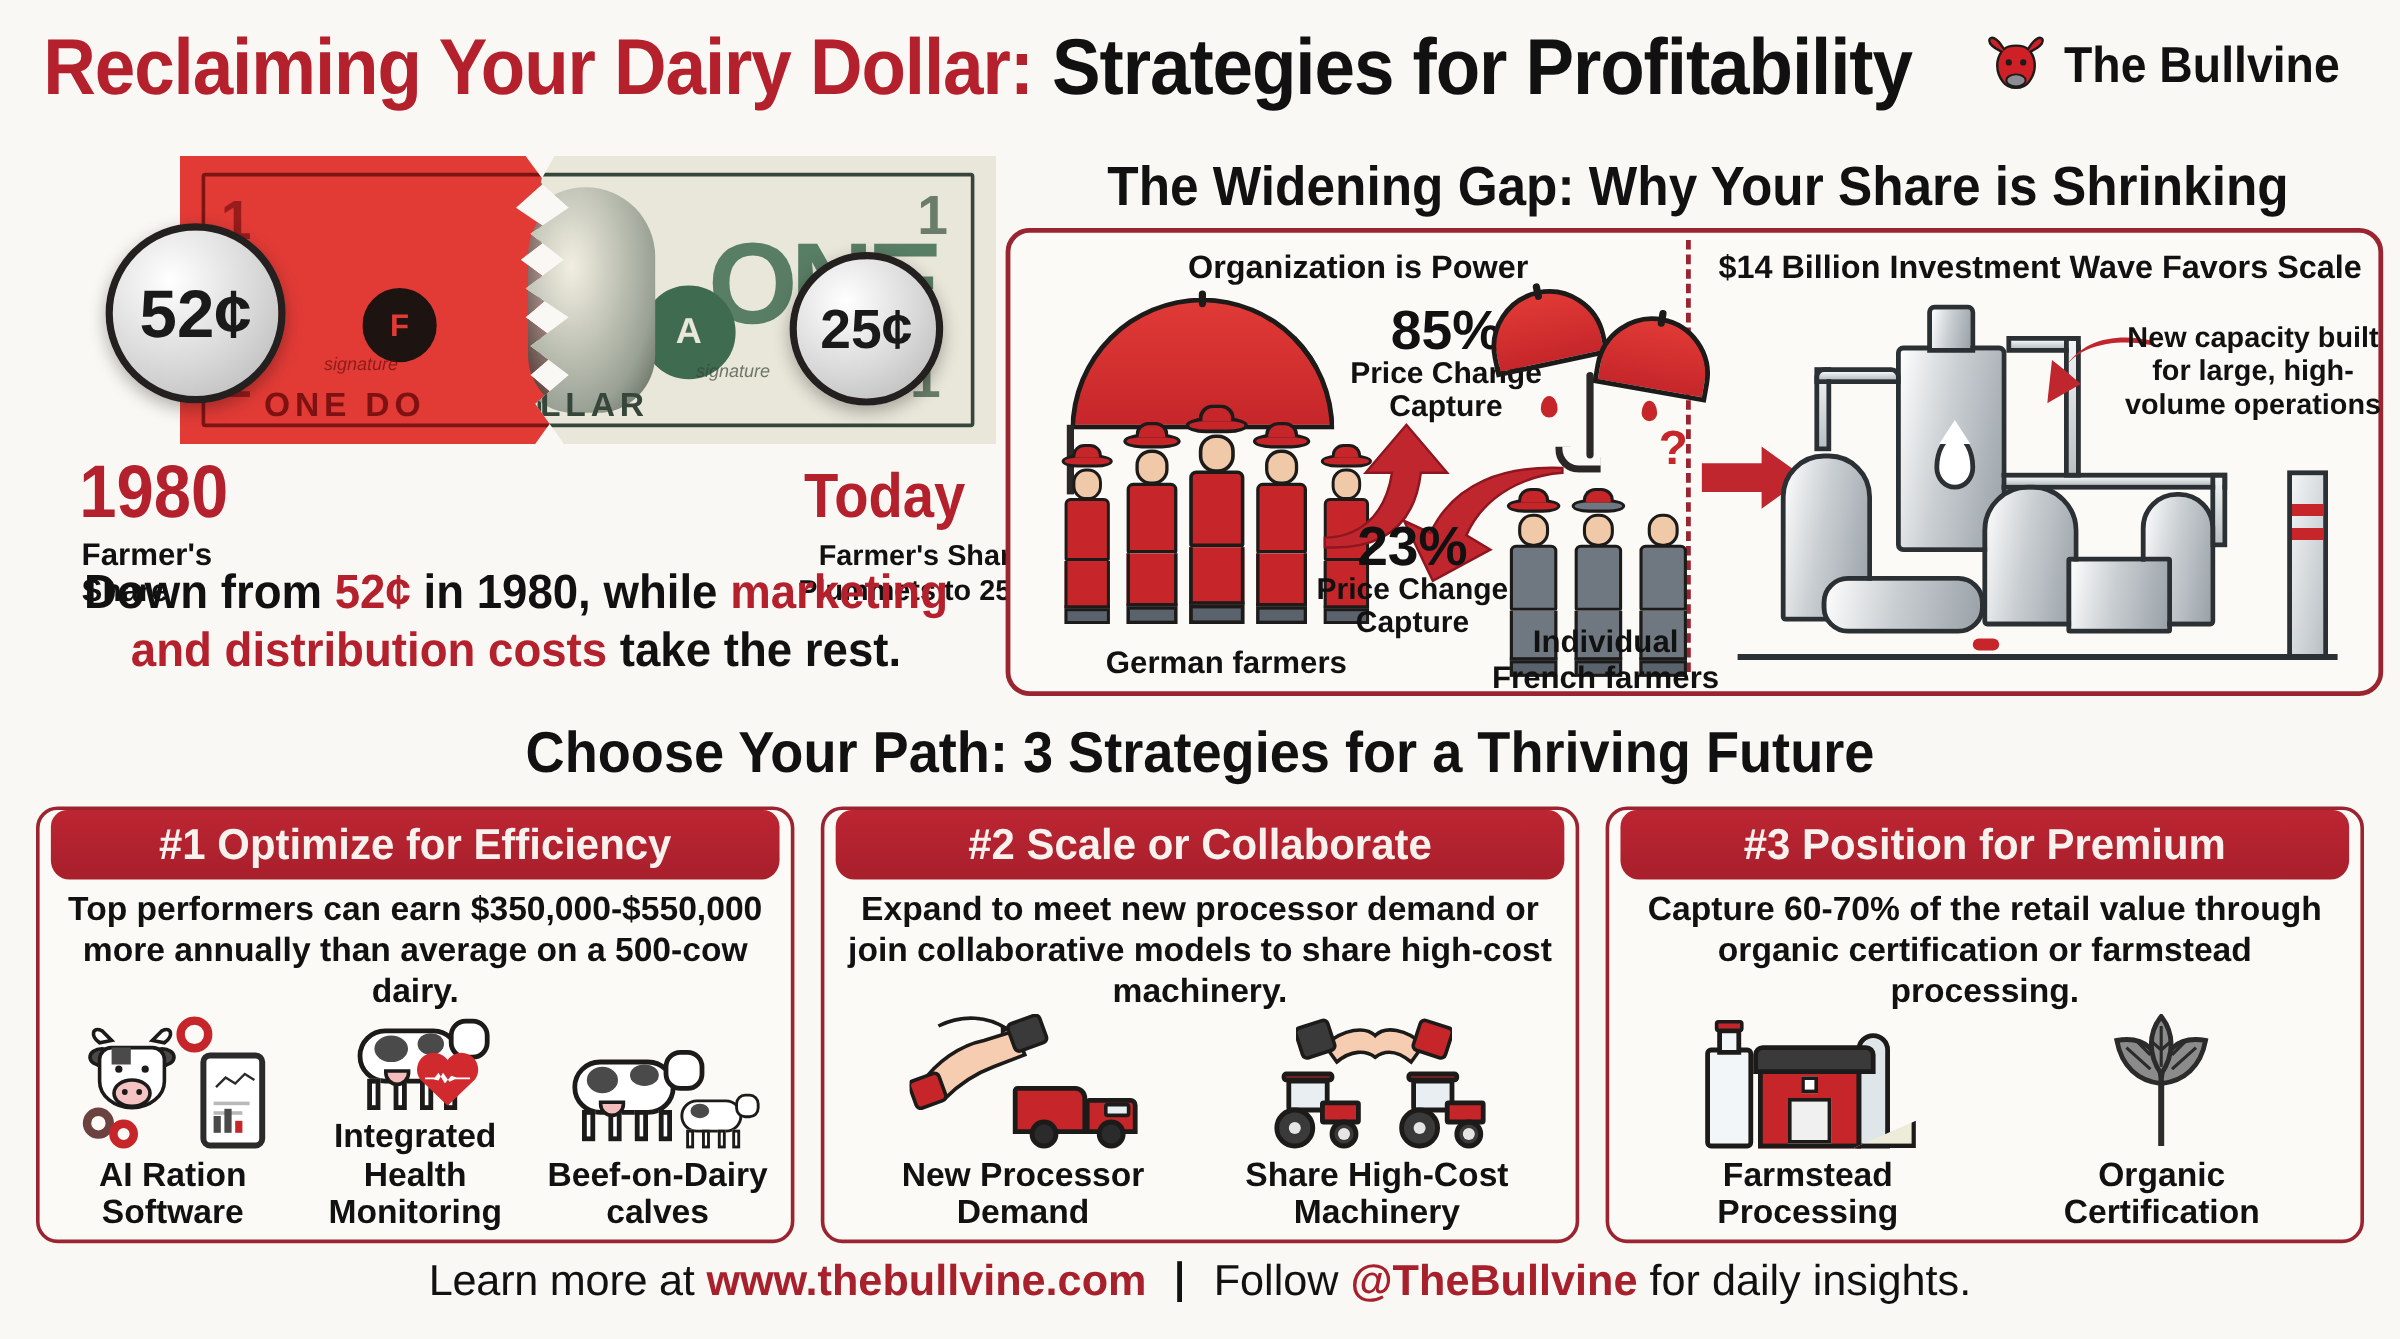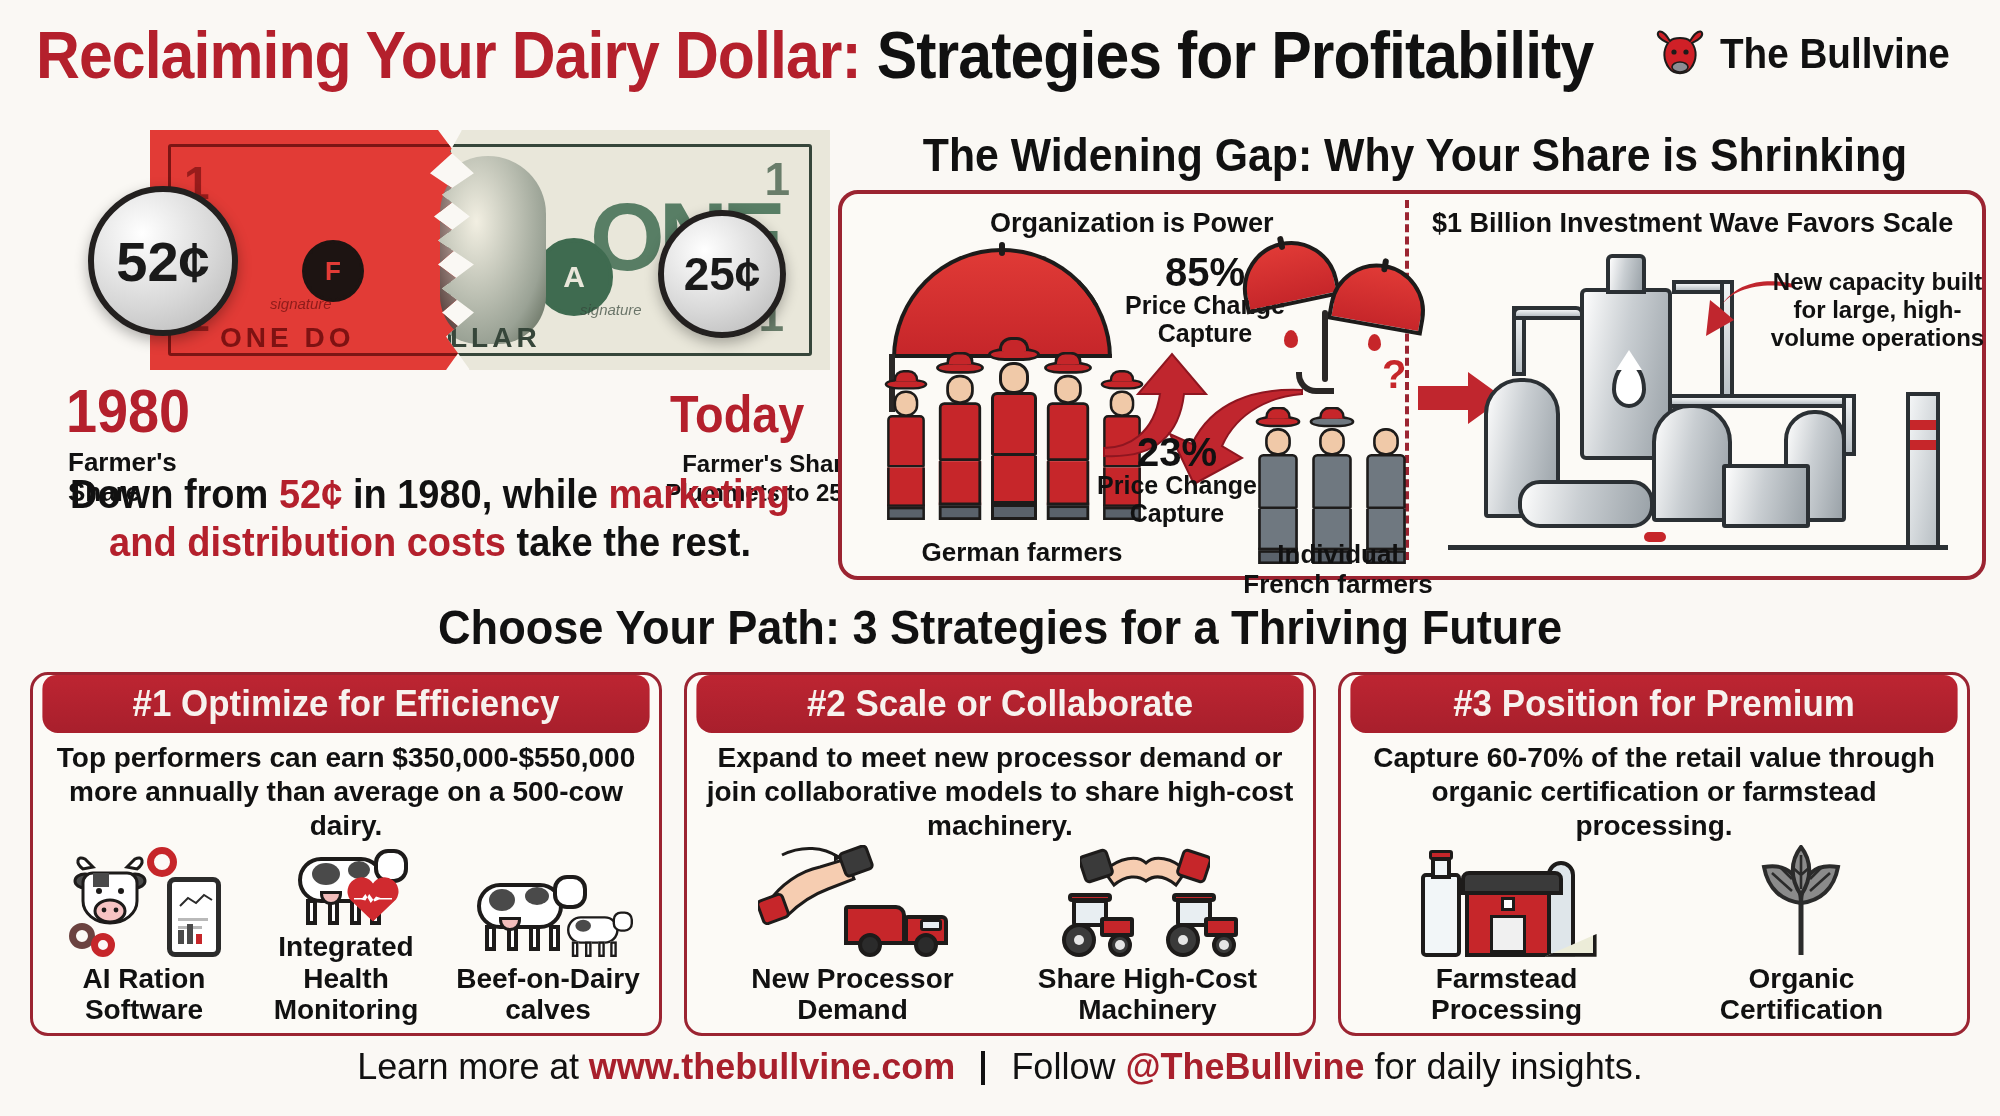--- a/index.html
+++ b/index.html
@@ -95,21 +95,21 @@
   .f .hat{width:52px;height:13px;background:#c6262a;border:3px solid #1d1b1a;border-radius:26px/10px;box-sizing:border-box;}
   .f .hat::before{content:"";position:absolute;left:11px;top:-11px;width:30px;height:14px;background:#c6262a;border:3px solid #1d1b1a;border-bottom:none;border-radius:12px 12px 0 0;box-sizing:border-box;}
   .f .head{width:30px;height:32px;margin:1px auto 0;background:#f0c9a8;border:3px solid #1d1b1a;border-radius:14px;box-sizing:border-box;}
   .f .body{width:46px;height:64px;margin:-2px auto 0;background:#c6262a;border:3px solid #1d1b1a;border-radius:6px 6px 2px 2px;box-sizing:border-box;}
   .f .legs{width:46px;height:48px;margin:0 auto;background:#c6262a;border:3px solid #1d1b1a;border-top:none;box-sizing:border-box;}
   .f .boots{width:46px;height:16px;margin:0 auto;background:#5a626b;border:3px solid #1d1b1a;box-sizing:border-box;}
   .f.grey .body,.f.grey .legs{background:#6f7880;}
   .f.grey .hat,.f.grey .hat::before{background:#c6262a;}
 
   .pct{position:absolute;font-weight:bold;color:#111;text-align:center;}
-  .pct .big{font-size:40px;display:block;line-height:1;}
+  .pct .big{font-size:46px;display:block;line-height:1;}
   .pct .small{font-size:25px;display:block;line-height:1.1;}
 
   .lbl{position:absolute;font-size:26px;font-weight:bold;color:#111;text-align:center;line-height:1.15;}
 
   .redarrow{position:absolute;}
 
   
   .factory{position:absolute;left:1448px;top:268px;width:500px;height:282px;}
   .tank{position:absolute;background:linear-gradient(100deg,#fdfdfd,#c9ced2 45%,#9aa2a8);
         border:4px solid #2b3034;box-sizing:border-box;}
@@ -236,21 +236,21 @@
 
   <div class="caption">
     Down from <span class="red">52¢</span> in 1980, while <span class="red">marketing<br>and distribution costs</span> take the rest.
   </div>
 
   <div class="gap-title">The Widening Gap: Why Your Share is Shrinking</div>
   <div class="gap-box"></div>
   <div class="divider"></div>
 
   <div class="sec-h sec-h1">Organization is Power</div>
-  <div class="sec-h sec-h2">$1 Billion Investment Wave Favors Scale</div>
+  <div class="sec-h sec-h2">$14 Billion Investment Wave Favors Scale</div>
 
   <div class="umb" style="left:892px;top:248px;">
     <div class="umb-canopy"></div>
     <div class="umb-stick"></div>
   </div>
   <div class="farmers" style="left:880px;top:348px;">
     <div class="f" style="transform:scale(.82);transform-origin:bottom center">
         <div class="hat"></div>
         <div class="head"></div>
         <div class="body"></div>
@@ -324,21 +324,21 @@
         <div class="boots"></div>
       </div>
     <div class="f grey" style="transform:scale(.86);transform-origin:bottom center">
         <div class="hat" style="opacity:0"></div>
         <div class="head"></div>
         <div class="body"></div>
         <div class="legs"></div>
         <div class="boots"></div>
       </div>
   </div>
-  <div class="lbl" style="left:1218px;top:540px;width:240px;">Individual<br>French farmers</div>
+  <div class="lbl" style="left:1218px;top:520px;width:240px;">Individual<br>French farmers</div>
 
   <svg class="redarrow" style="left:1146px;top:388px;" width="160" height="108" viewBox="0 0 160 108">
     <path d="M156 6 C128 8 92 22 76 58 L96 70 L48 96 L24 46 L46 56 C66 14 108 0 156 2 Z" fill="#c0262e" stroke="#8e1620" stroke-width="2"></path>
   </svg>
   <div class="pct" style="left:1062px;top:432px;width:230px;">
     <span class="big">23%</span>
     <span class="small">Price Change<br>Capture</span>
   </div>
 
   <svg style="position:absolute;left:1418px;top:368px;" width="86" height="60" viewBox="0 0 86 60">

